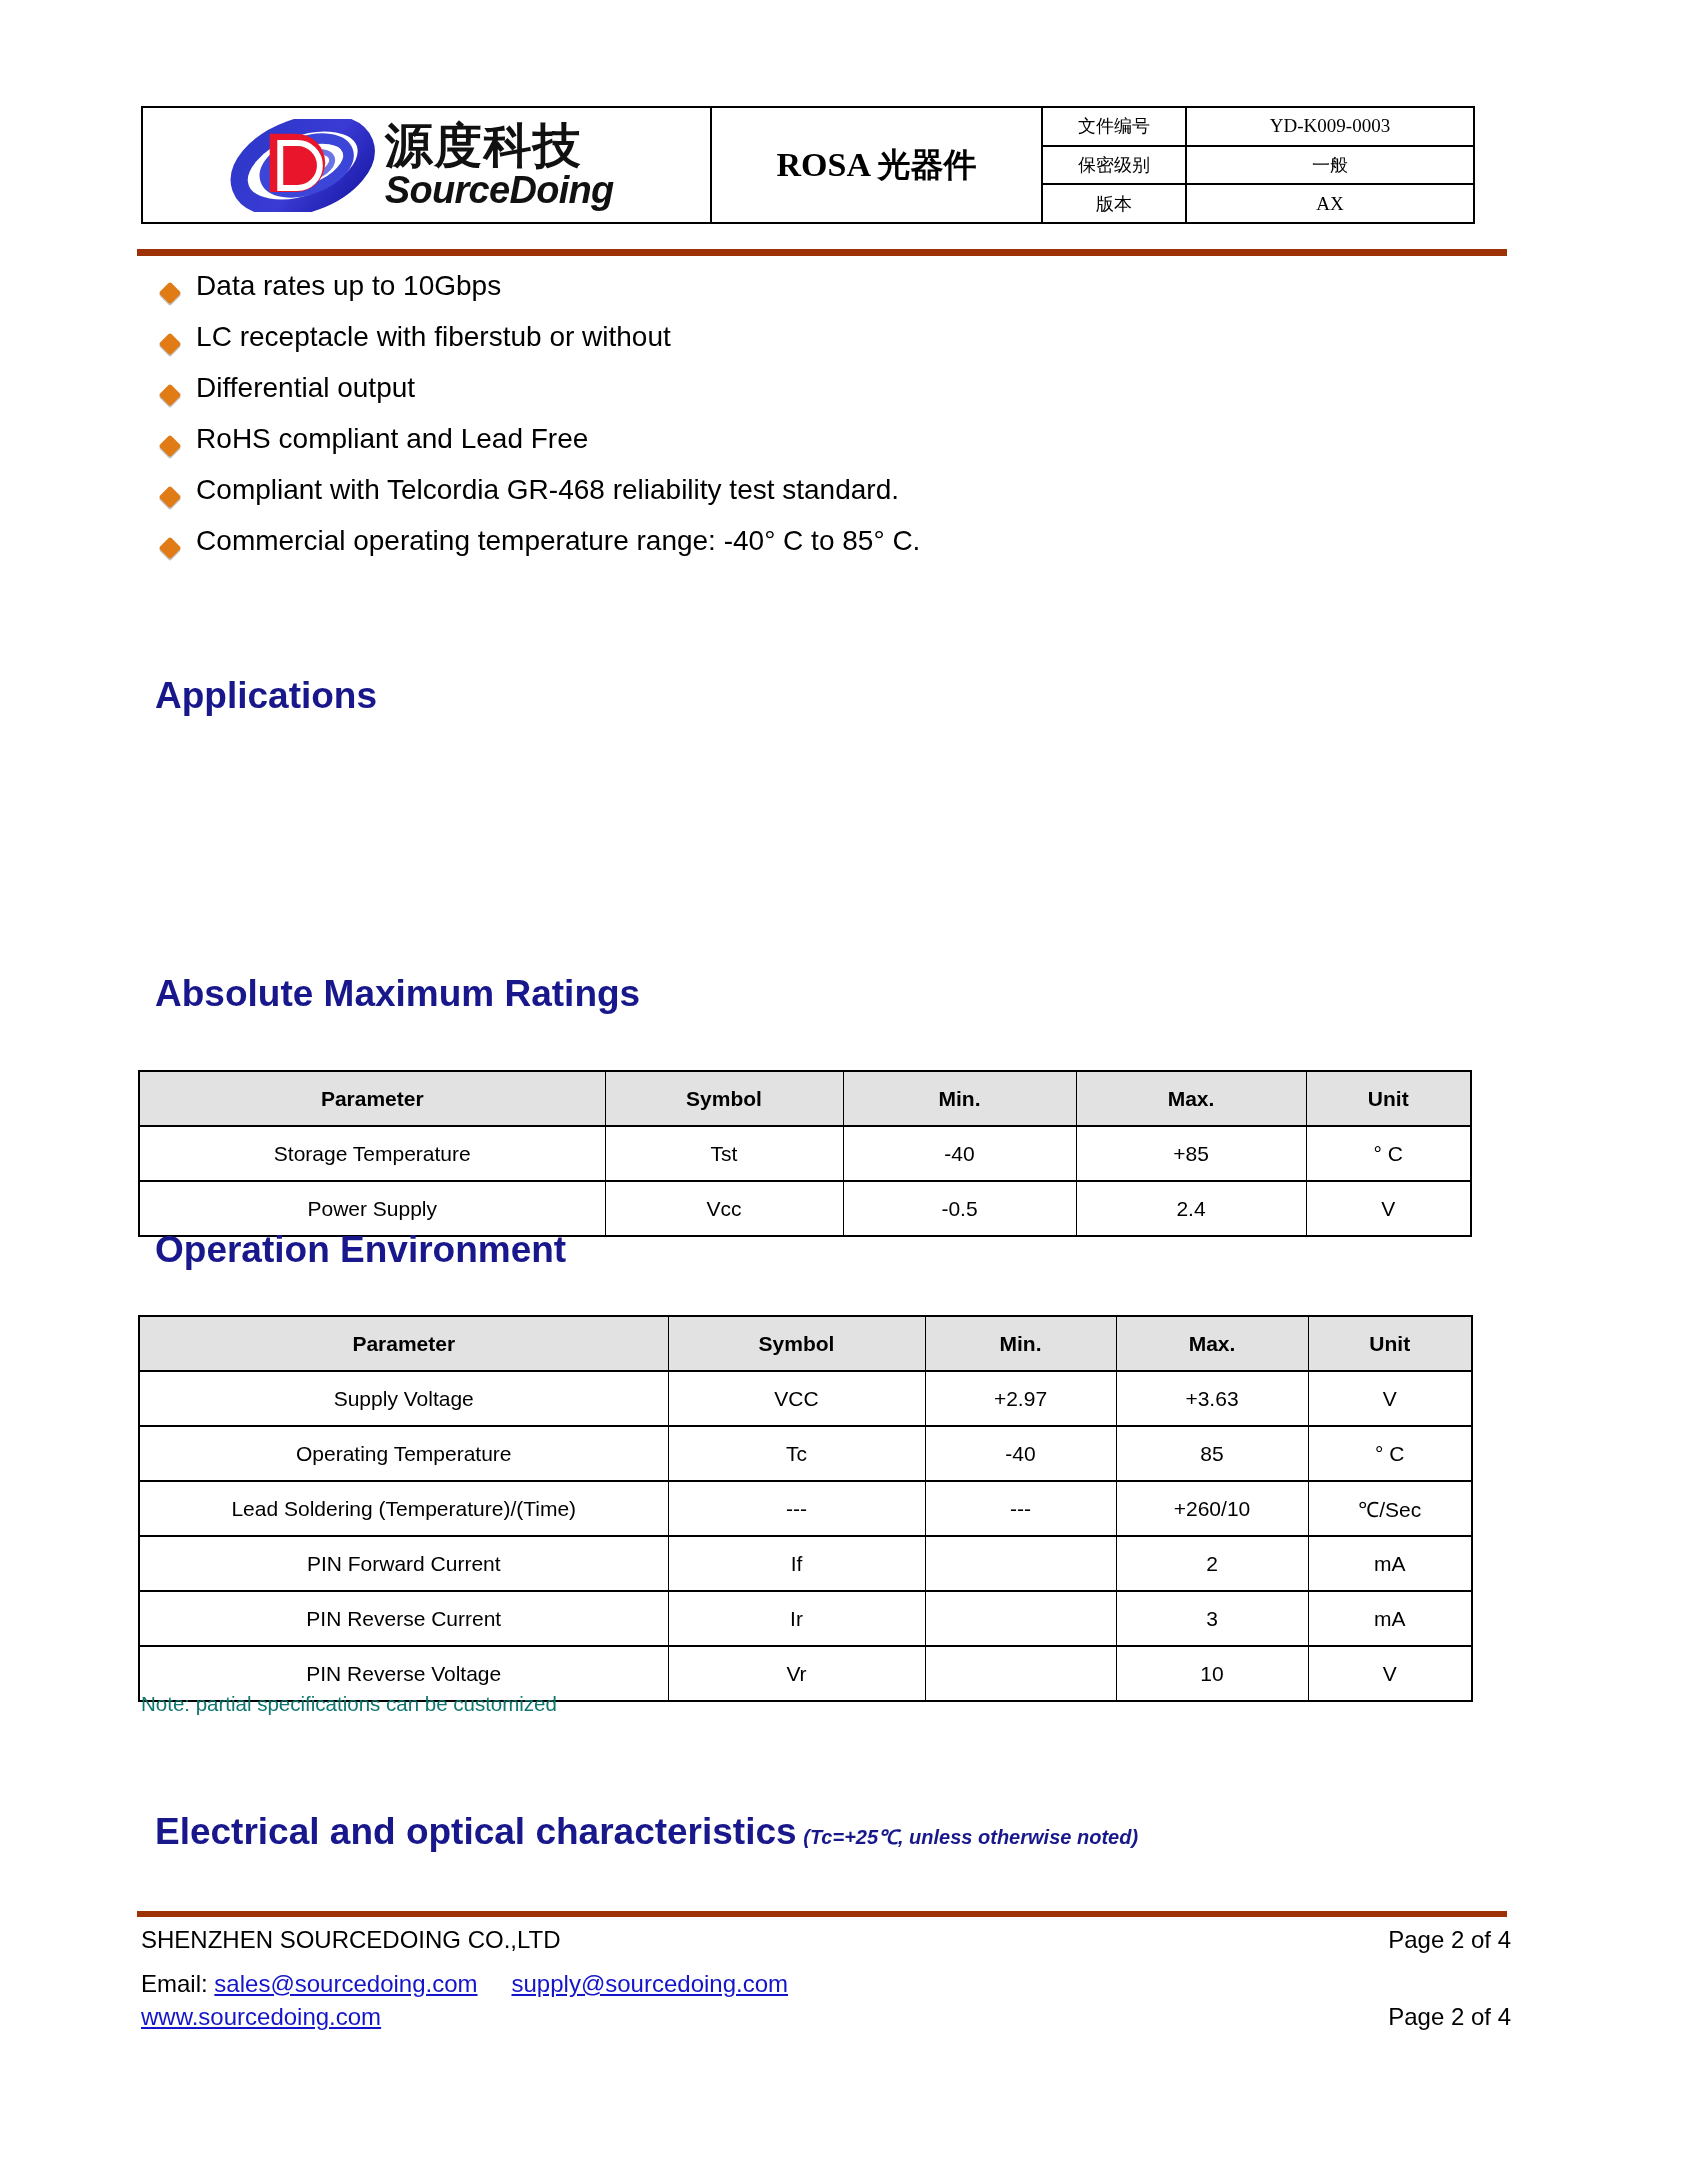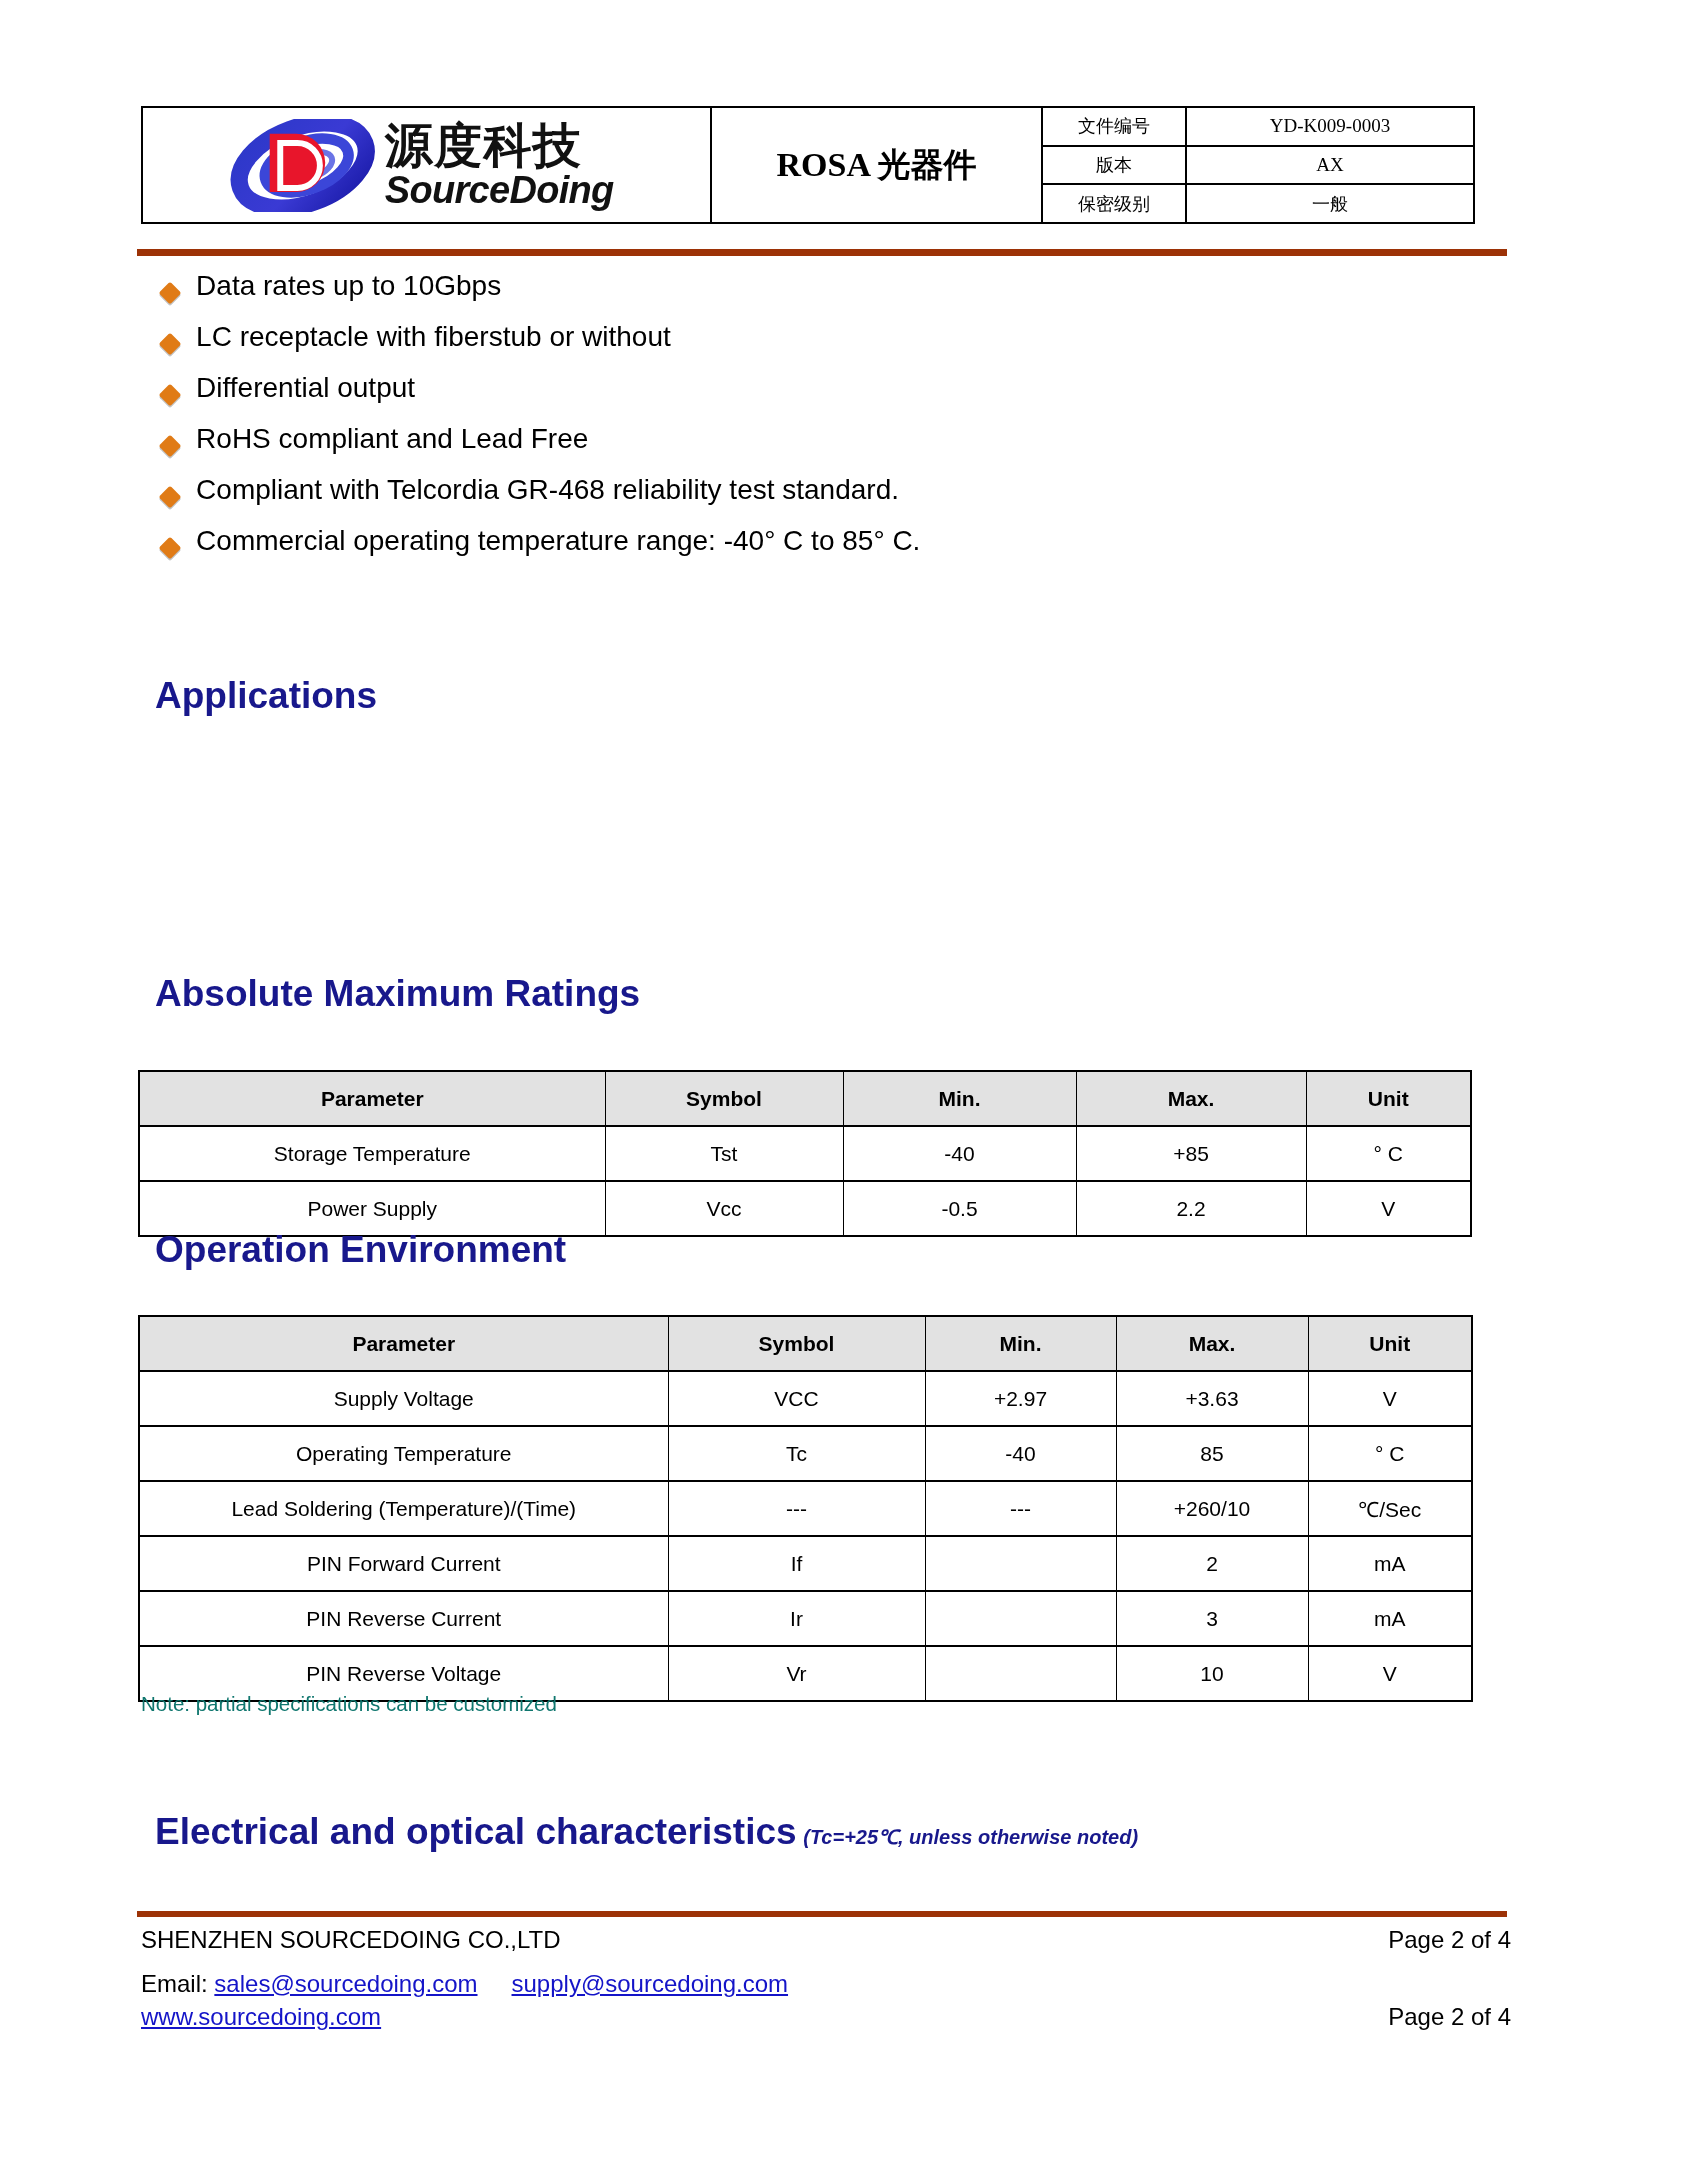--- a/index.html
+++ b/index.html
@@ -298,26 +298,26 @@
       <span>ROSA</span>
       <span class="cjk">光器件</span>
     </div>
 
     <div class="hdr-meta">
       <div class="hdr-meta-row">
         <div class="hdr-meta-label">文件编号</div>
         <div class="hdr-meta-value">YD-K009-0003</div>
       </div>
       <div class="hdr-meta-row">
+        <div class="hdr-meta-label">保密级别</div>
+        <div class="hdr-meta-value cjkval">一般</div>
+      </div>
+      <div class="hdr-meta-row">
         <div class="hdr-meta-label">版本</div>
         <div class="hdr-meta-value">AX</div>
-      </div>
-      <div class="hdr-meta-row">
-        <div class="hdr-meta-label">保密级别</div>
-        <div class="hdr-meta-value cjkval">一般</div>
       </div>
     </div>
   </div>
 
   <div class="rule-top"></div>
 
   <div class="bullet-list" style="top:271px;">
     <div class="bullet-row" style="height:51px;">
       <span class="bullet-dia"></span>
       <span class="bullet-text">Data rates up to 10Gbps</span>
@@ -371,21 +371,21 @@
         <td>Storage Temperature</td>
         <td>Tst</td>
         <td>-40</td>
         <td>+85</td>
         <td>° C</td>
       </tr>
       <tr>
         <td>Power Supply</td>
         <td>Vcc</td>
         <td>-0.5</td>
-        <td>2.2</td>
+        <td>2.4</td>
         <td>V</td>
       </tr>
     </tbody>
   </table>
 
   <div class="h-blue" style="top:1229px;">Operation Environment</div>
 
   <table class="dtable" style="left:138px; top:1315px; width:1332px;">
     <colgroup>
       <col style="width:529px;">

